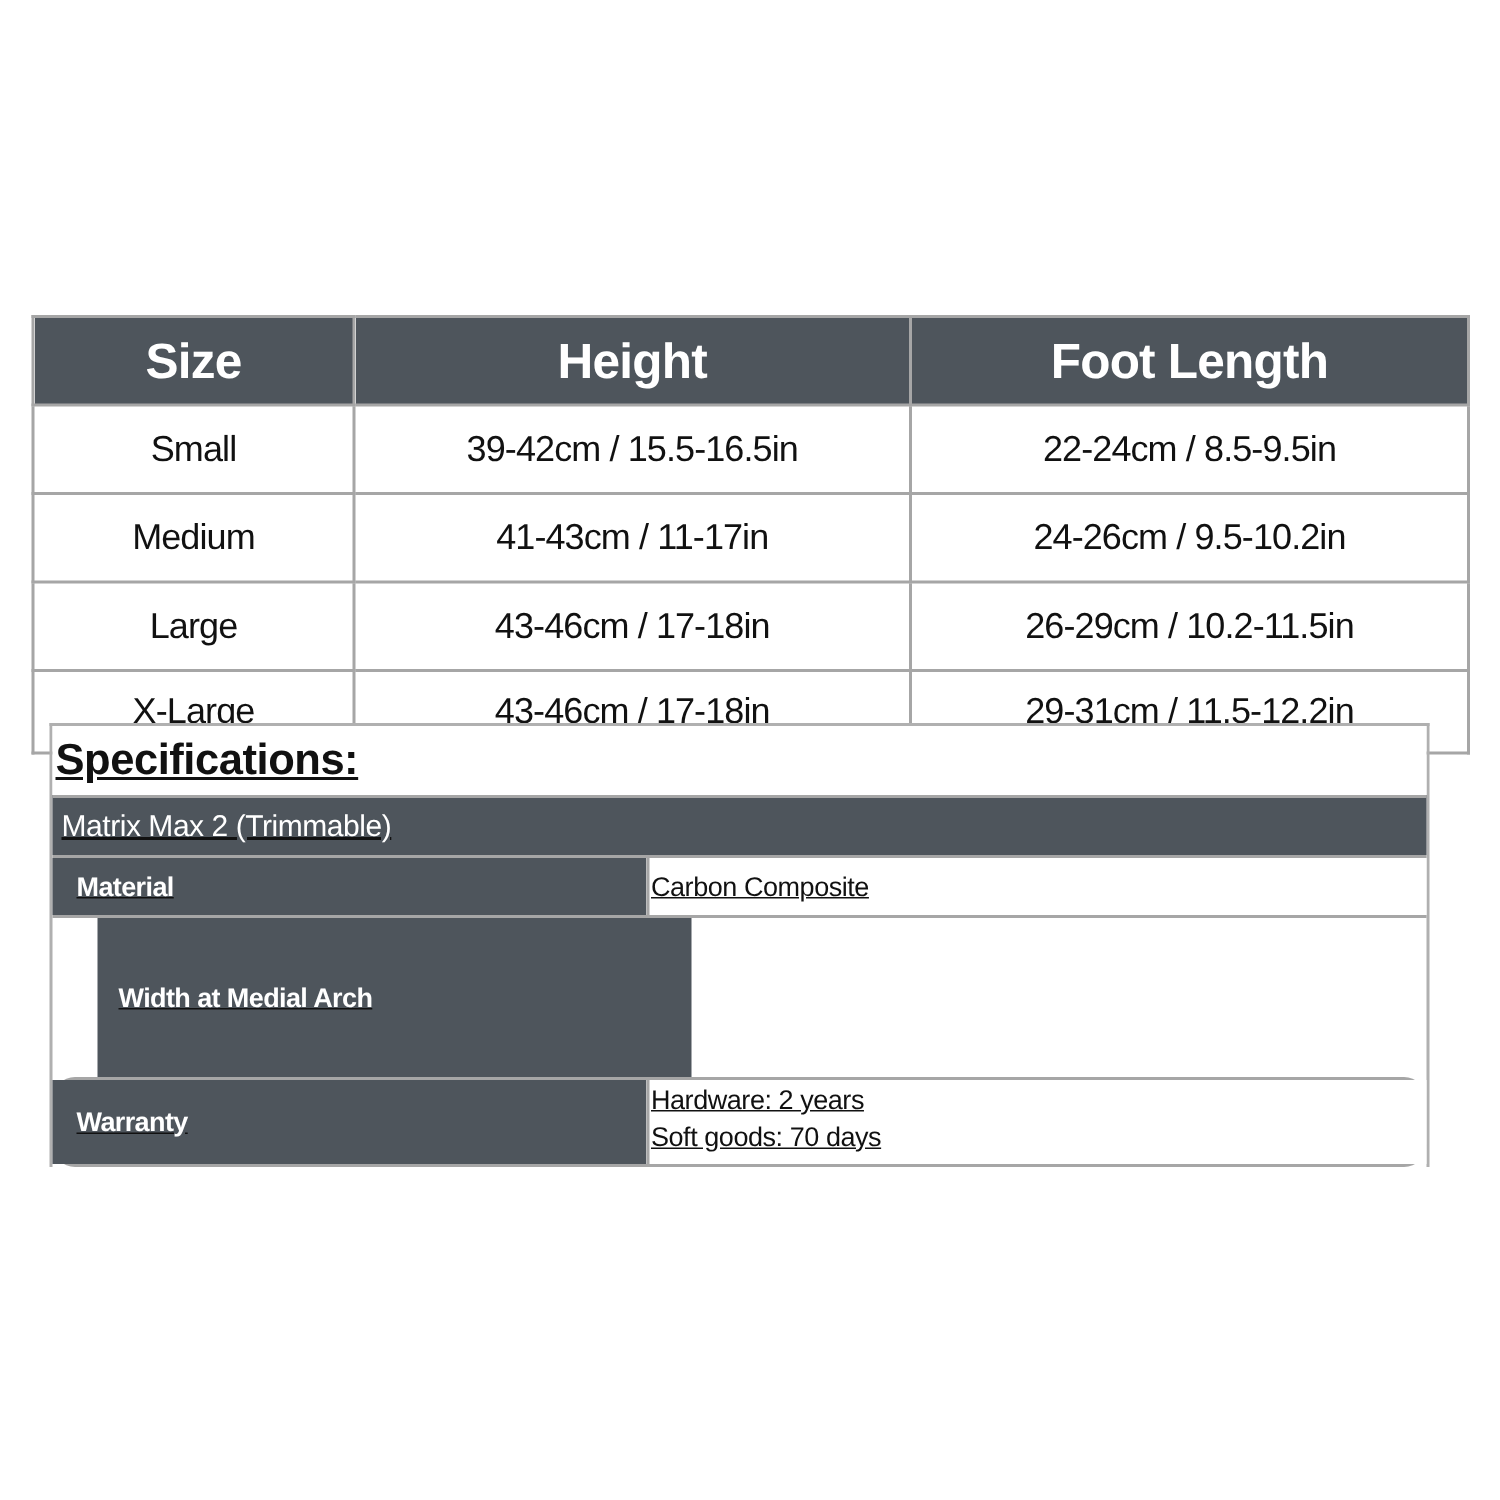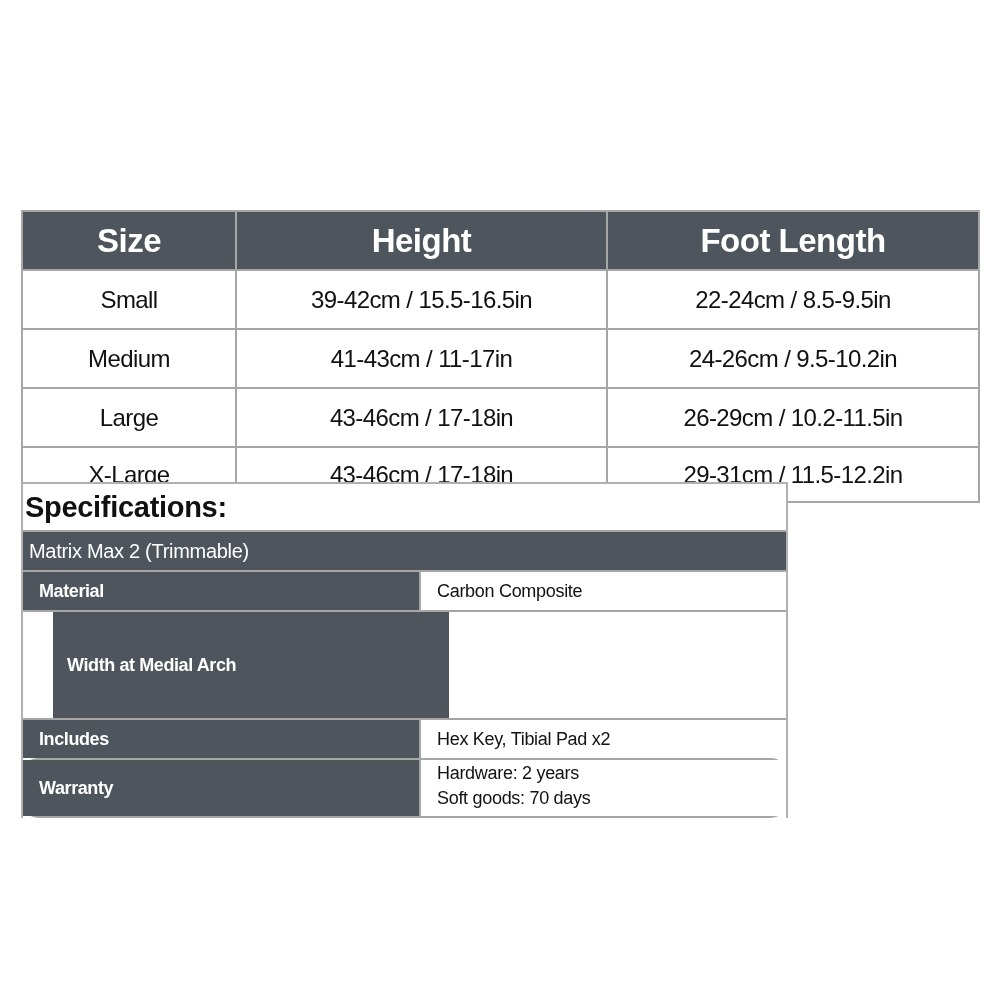--- a/index.html
+++ b/index.html
@@ -51,26 +51,27 @@
       color: #111111;
       font-size: 24px;
       height: 57px;
       letter-spacing: -0.6px;
     }
     .size-table tr.last td { height: 53px; }
 
     
     .spec-wrap {
       position: absolute;
-      left: 21px;
+      left: 33px;
       top: 482px;
-      width: 767px;
+      width: 920px;
       border: 2px solid #b0b0b0;
       border-bottom: none;
       box-sizing: border-box;
+      text-decoration: underline;
     }
     .spec-title {
       height: 46px;
       line-height: 46px;
       font-size: 29px;
       font-weight: bold;
       padding-left: 2px;
       color: #111111;
       background: #ffffff;
       letter-spacing: -0.3px;
@@ -103,21 +104,21 @@
       align-items: center;
       padding-left: 16px;
       box-sizing: border-box;
       letter-spacing: -0.4px;
     }
     .spec-val {
       flex: 1;
       background: #ffffff;
       color: #111111;
       font-size: 18px;
-      padding: 2px 16px;
+      padding: 2px 1px;
       box-sizing: border-box;
       border-left: 2px solid #a6a6a6;
       line-height: 25px;
       letter-spacing: -0.3px;
     }
     .spec-val .line { display: block; }
 
     .r-material { height: 38px; }
     .r-material .spec-val { display: flex; align-items: center; }
     .r-width { height: 106px; }
@@ -175,26 +176,20 @@
     <div class="spec-key">Material</div>
     <div class="spec-val">
       <span class="line">Carbon Composite</span>
     </div>
   </div>
 
   <div class="spec-row r-width">
     <div class="spec-key">Width at Medial Arch</div>
   </div>
 
-  <div class="spec-row r-includes">
-    <div class="spec-key">Includes</div>
-    <div class="spec-val">
-      <span class="line">Hex Key, Tibial Pad x2</span>
-    </div>
-  </div>
 
   <div class="spec-row r-warranty">
     <div class="spec-key">Warranty</div>
     <div class="spec-val">
       <span class="line">Hardware: 2 years</span>
       <span class="line">Soft goods: 70 days</span>
     </div>
   </div>
 </div>
 

